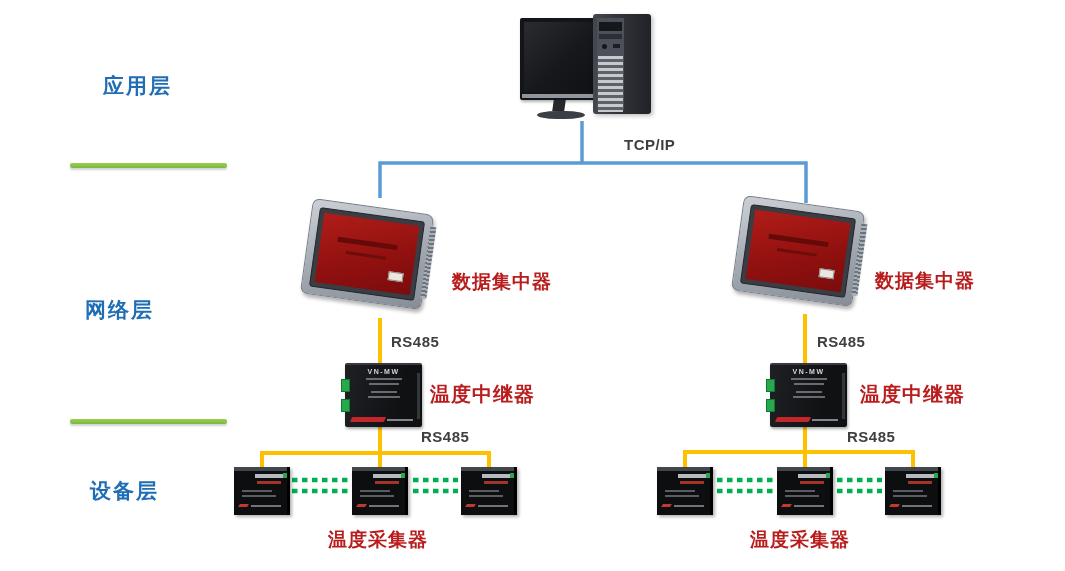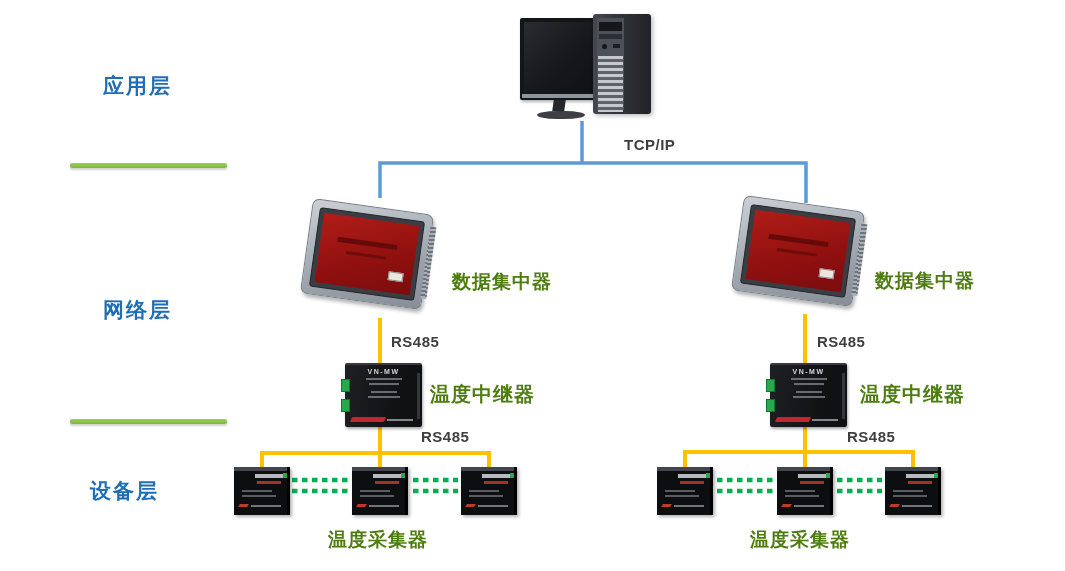--- a/index.html
+++ b/index.html
@@ -12,21 +12,21 @@
   
   .lbl-layer{
     position:absolute;z-index:5;font-size:21px;font-weight:bold;color:#1F6EB5;
     letter-spacing:2px;white-space:nowrap;
   }
   .lbl-link{
     position:absolute;z-index:5;font-size:15px;font-weight:bold;color:#3F3F3F;
     white-space:nowrap;letter-spacing:0.5px;
   }
   .lbl-device{
-    position:absolute;z-index:5;font-size:19px;font-weight:bold;color:#4d7c0f;
+    position:absolute;z-index:5;font-size:19px;font-weight:bold;color:#b91c1c;
     letter-spacing:1px;white-space:nowrap;
   }
 
   
   .divider{
     position:absolute;width:157px;height:5px;border-radius:2px;z-index:2;
     background:linear-gradient(#9BCD54,#7CB83E);
     box-shadow:0 2px 2px rgba(0,0,0,0.18);
   }
 
@@ -126,21 +126,21 @@
       <path d="M413,491 H458"></path>
       <path d="M717,480 H775"></path>
       <path d="M717,491 H775"></path>
       <path d="M837,480 H882"></path>
       <path d="M837,491 H882"></path>
     </g>
   </svg>
 
   <div class="lbl-layer" style="left:103px;top:72px">应用层</div>
   <div class="divider" style="left:70px;top:163px"></div>
-  <div class="lbl-layer" style="left:103px;top:296px">网络层</div>
+  <div class="lbl-layer" style="left:85px;top:296px">网络层</div>
   <div class="divider" style="left:70px;top:419px"></div>
   <div class="lbl-layer" style="left:90px;top:477px">设备层</div>
 
   <div class="computer">
     <div class="monitor">
       <div class="screen"></div>
       <div class="chin"></div>
     </div>
     <div class="stand-neck"></div>
     <div class="stand-base"></div>

